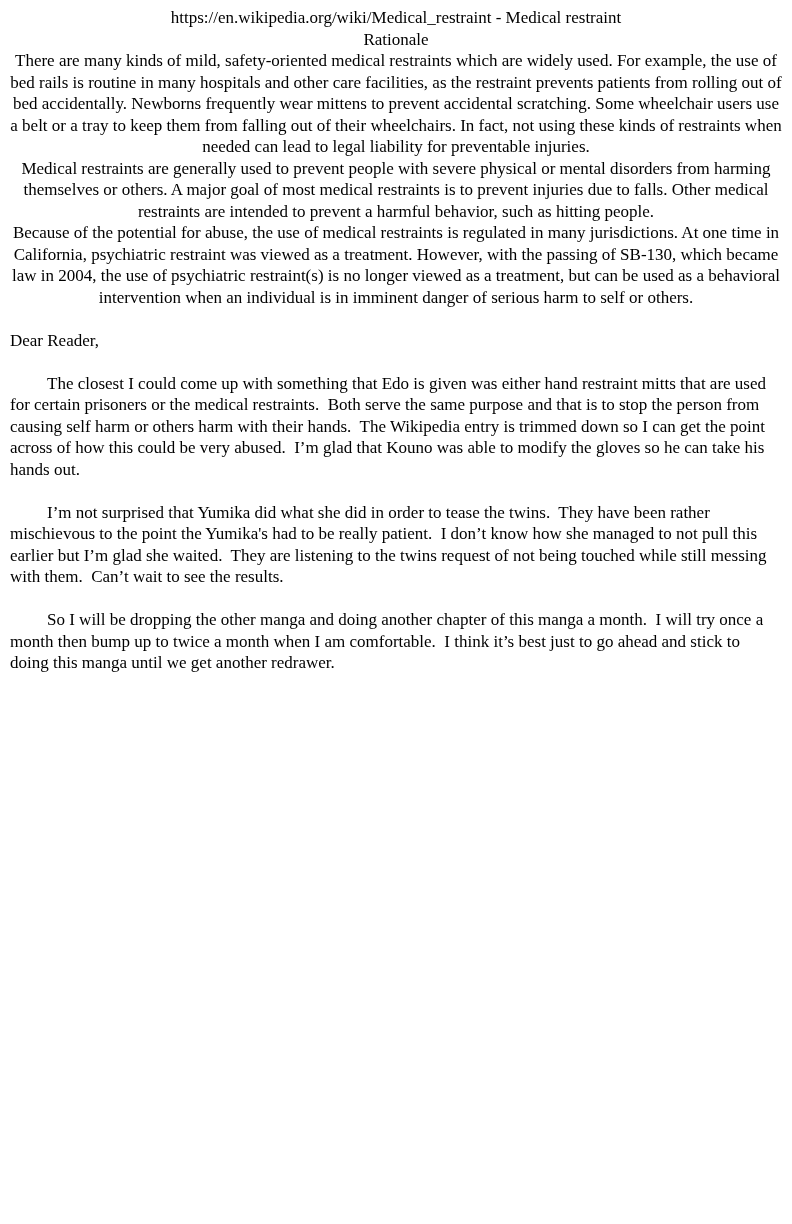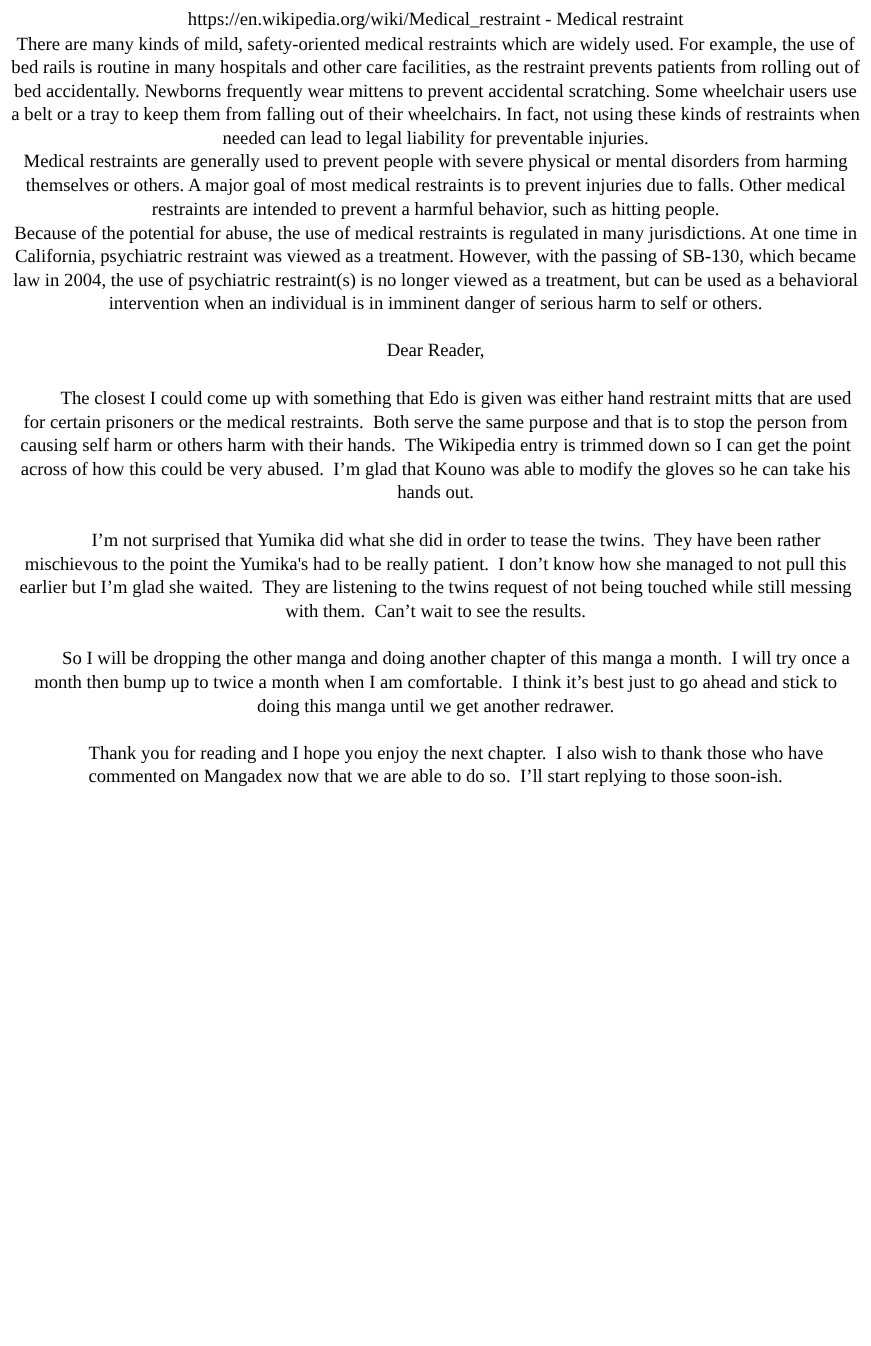--- a/index.html
+++ b/index.html
@@ -23,48 +23,48 @@
     overflow: hidden;
   }
   .centered-block {
     text-align: center;
   }
   .para {
     margin: 0;
     white-space: pre-wrap;
   }
   .letter {
-    text-align: center;
+    text-align: left;
   }
   .gap-above {
     margin-top: 21.5px;
   }
   .first-line-indent {
     text-indent: 37px;
   }
   .sig-line {
     margin: 0;
     white-space: pre-wrap;
   }
 </style>
 </head>
 <body>
 
 <div class="page">
 
   <div class="centered-block">
     <p class="para">https://en.wikipedia.org/wiki/Medical_restraint - Medical restraint</p>
+    <p class="para">Rationale</p>
     <p class="para">There are many kinds of mild, safety-oriented medical restraints which are widely used. For example, the use of bed rails is routine in many hospitals and other care facilities, as the restraint prevents patients from rolling out of bed accidentally. Newborns frequently wear mittens to prevent accidental scratching. Some wheelchair users use a belt or a tray to keep them from falling out of their wheelchairs. In fact, not using these kinds of restraints when needed can lead to legal liability for preventable injuries.</p>
     <p class="para">Medical restraints are generally used to prevent people with severe physical or mental disorders from harming themselves or others. A major goal of most medical restraints is to prevent injuries due to falls. Other medical restraints are intended to prevent a harmful behavior, such as hitting people.</p>
     <p class="para">Because of the potential for abuse, the use of medical restraints is regulated in many jurisdictions. At one time in California, psychiatric restraint was viewed as a treatment. However, with the passing of SB-130, which became law in 2004, the use of psychiatric restraint(s) is no longer viewed as a treatment, but can be used as a behavioral intervention when an individual is in imminent danger of serious harm to self or others.</p>
   </div>
 
   <div class="letter">
     <p class="para gap-above">Dear Reader,</p>
     <p class="para gap-above first-line-indent">The closest I could come up with something that Edo is given was either hand restraint mitts that are used for certain prisoners or the medical restraints.  Both serve the same purpose and that is to stop the person from causing self harm or others harm with their hands.  The Wikipedia entry is trimmed down so I can get the point across of how this could be very abused.  I’m glad that Kouno was able to modify the gloves so he can take his hands out.</p>
     <p class="para gap-above first-line-indent">I’m not surprised that Yumika did what she did in order to tease the twins.  They have been rather mischievous to the point the Yumika's had to be really patient.  I don’t know how she managed to not pull this earlier but I’m glad she waited.  They are listening to the twins request of not being touched while still messing with them.  Can’t wait to see the results.</p>
     <p class="para gap-above first-line-indent">So I will be dropping the other manga and doing another chapter of this manga a month.  I will try once a month then bump up to twice a month when I am comfortable.  I think it’s best just to go ahead and stick to doing this manga until we get another redrawer.</p>
-    <p class="para gap-above first-line-indent">Thank you for reading and I hope you enjoy the next chapter.  I also wish to thank those who have commented on Mangadex now that we are able to do so.  I’ll start replying to those soon-ish.</p>
     <div class="gap-above">
     </div>
   </div>
 
 </div>
 
 </body></html>

